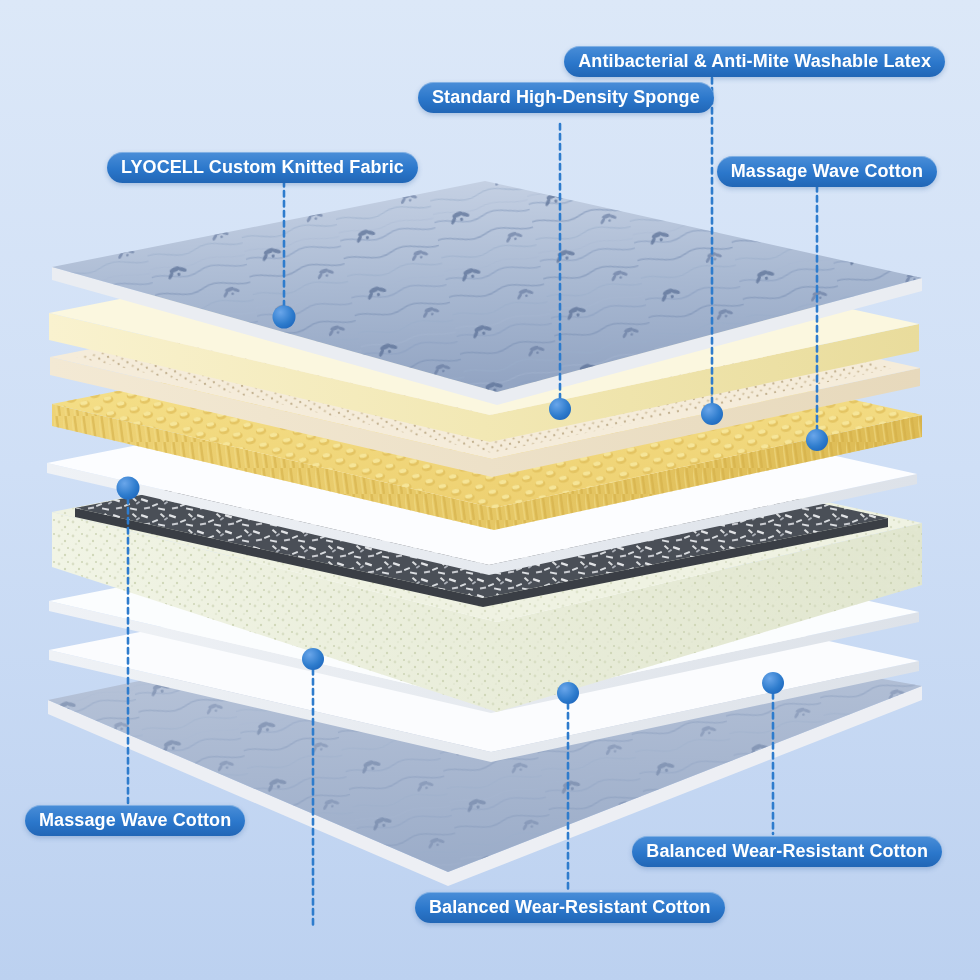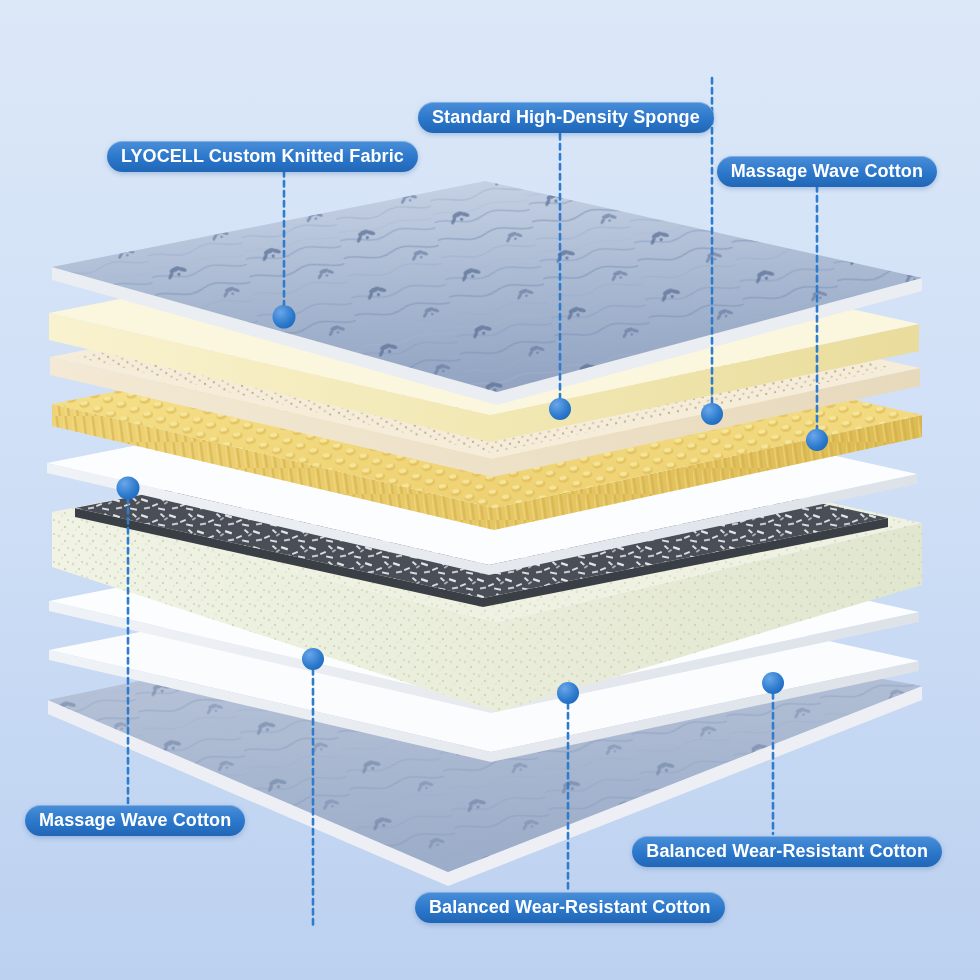--- a/index.html
+++ b/index.html
@@ -197,19 +197,20 @@
       <circle cx="560" cy="409" r="11" fill="url(#dotGrad)"></circle>
       <circle cx="284" cy="317" r="11.5" fill="url(#dotGrad)"></circle>
       <circle cx="817" cy="440" r="11" fill="url(#dotGrad)"></circle>
       <circle cx="128" cy="488" r="11.5" fill="url(#dotGrad)"></circle>
       <circle cx="773" cy="683" r="11" fill="url(#dotGrad)"></circle>
       <circle cx="568" cy="693" r="11" fill="url(#dotGrad)"></circle>
       <circle cx="313" cy="659" r="11" fill="url(#dotGrad)"></circle>
     </g>
   </svg>
 
-  <div class="pill" style="left:418px;top:102px;text-align:center;">Standard High-Density Sponge</div>
-  <div class="pill" style="left:107px;top:141px;">LYOCELL Custom Knitted Fabric</div>
+  <div class="pill" style="right:35px;top:46px;">Antibacterial &amp; Anti-Mite Washable Latex</div>
+  <div class="pill" style="left:418px;top:82px;text-align:center;">Standard High-Density Sponge</div>
+  <div class="pill" style="left:107px;top:152px;">LYOCELL Custom Knitted Fabric</div>
   <div class="pill" style="right:43px;top:156px;">Massage Wave Cotton</div>
   <div class="pill" style="left:25px;top:805px;">Massage Wave Cotton</div>
   <div class="pill" style="right:38px;top:836px;">Balanced Wear-Resistant Cotton</div>
   <div class="pill" style="left:415px;top:892px;">Balanced Wear-Resistant Cotton</div>
 </div>
 
 </body></html>

